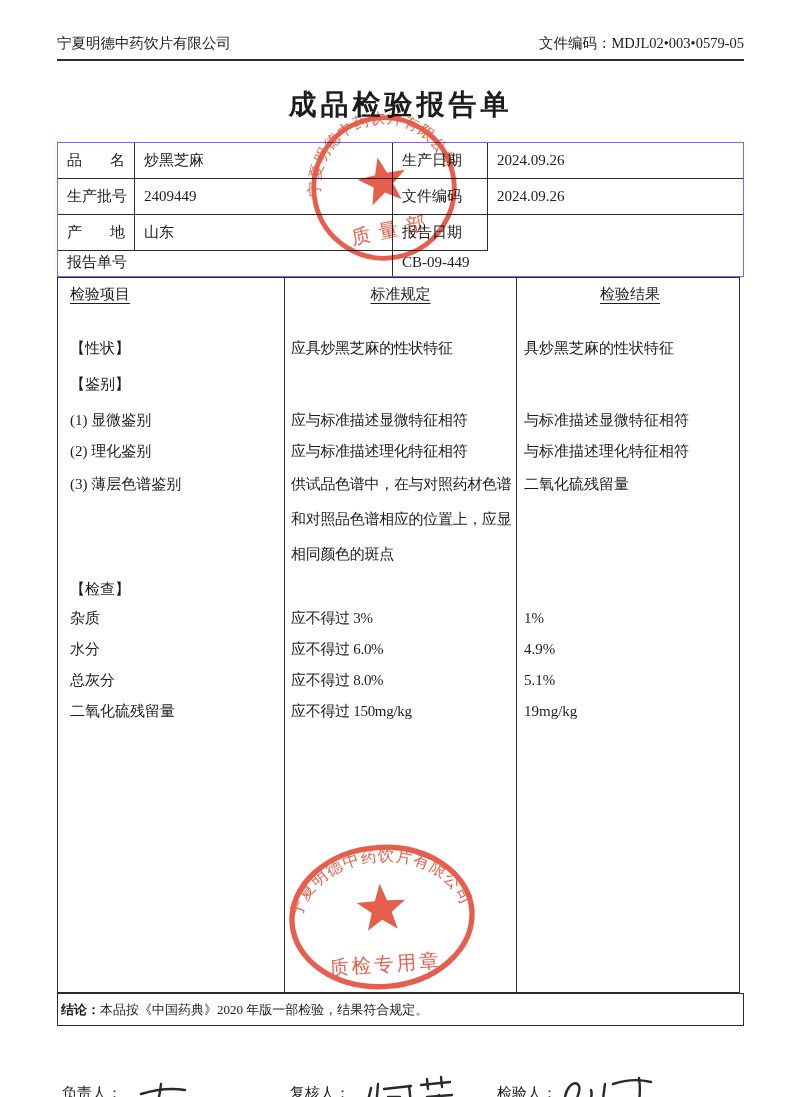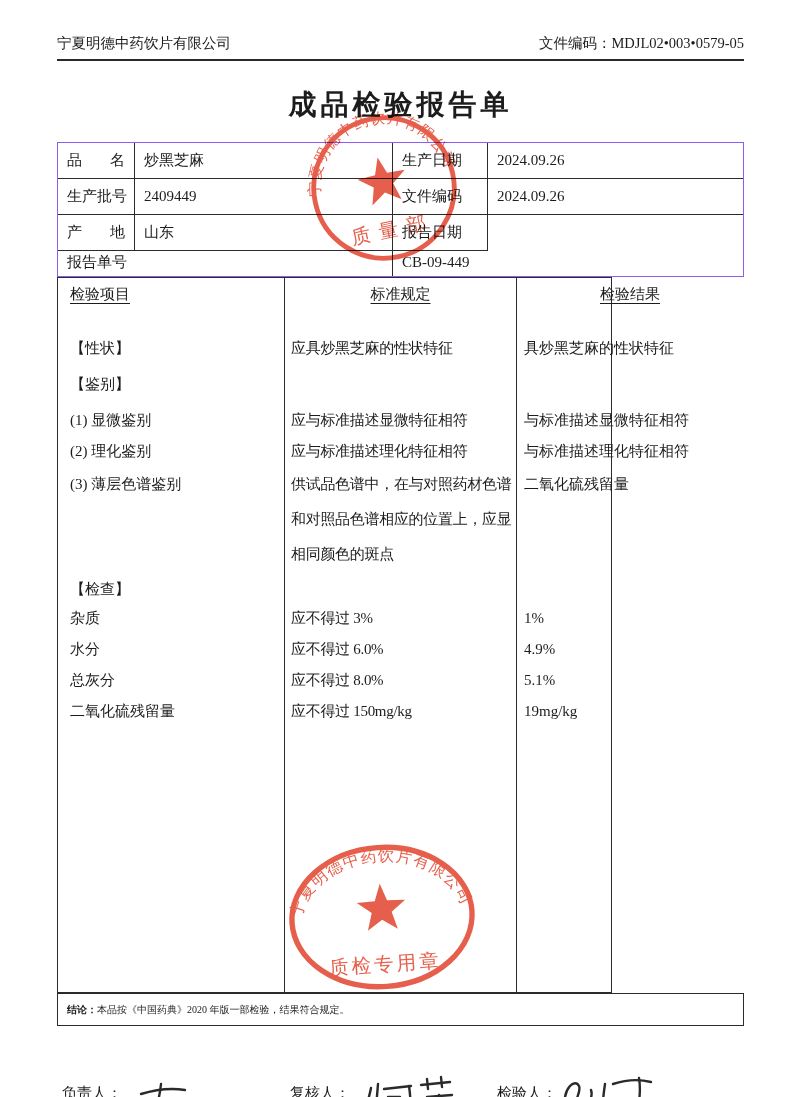--- a/index.html
+++ b/index.html
@@ -37,21 +37,21 @@
   }
   .ic.noR { border-right:none; }
   .ic.noB { border-bottom:none; }
   .ic.short { height:25px; line-height:23px; }
   .ic.span2a { grid-column:1 / 3; }
   .ic.span2b { grid-column:3 / 5; }
   .jlabel { text-align:justify; text-align-last:justify; }
 
   
   .main {
-    position:absolute; left:0; top:277px; width:555px; height:716px;
+    position:absolute; left:0; top:277px; width:683px; height:716px;
     border:1px solid #2b2b2b;
   }
   .vline { position:absolute; top:0; bottom:0; width:1px; background:#2b2b2b; }
   .v1 { left:226px; } .v2 { left:458px; }
   .ln { position:absolute; font-size:15px; white-space:nowrap; line-height:20px; }
   .colhead { text-decoration:underline; text-underline-offset:4px; }
   .chead-c { text-align:center; }
   .c1 { left:12px; }
   .c2 { left:233px; letter-spacing:-0.3px; }
   .c3 { left:466px; }
@@ -59,21 +59,21 @@
   
   .stamp { position:absolute; mix-blend-mode:multiply; opacity:0.85; }
   .stamp-top { left:306px; top:110px; width:156px; height:156px; transform:rotate(-12deg); }
   .stamp-bottom { left:284px; top:840px; width:196px; height:154px; transform:rotate(-4deg); }
   .stamp svg { width:100%; height:100%; }
   .stamp text, .stamp textPath { fill:#e2432c; font-family:"Liberation Serif","DejaVu Serif",serif; }
 
   
   .conclusion {
     position:absolute; left:0; top:993px; width:687px; height:33px;
-    border:1px solid #2b2b2b; font-size:10px; line-height:31px; padding-left:9px;
+    border:1px solid #2b2b2b; font-size:13px; line-height:31px; padding-left:3px;
     white-space:nowrap; overflow:hidden;
   }
   .conclusion .lbl { font-weight:bold; }
   .signrow { position:absolute; left:0; top:1078px; width:687px; height:67px; }
   .slabel { position:absolute; top:6px; font-size:15px; }
   .sig { position:absolute; }
   .sig svg { width:100%; height:100%; }
   .sig path { fill:none; stroke:#2a2a2a; stroke-width:2.4; stroke-linecap:round; stroke-linejoin:round; }
 </style>
 </head>

